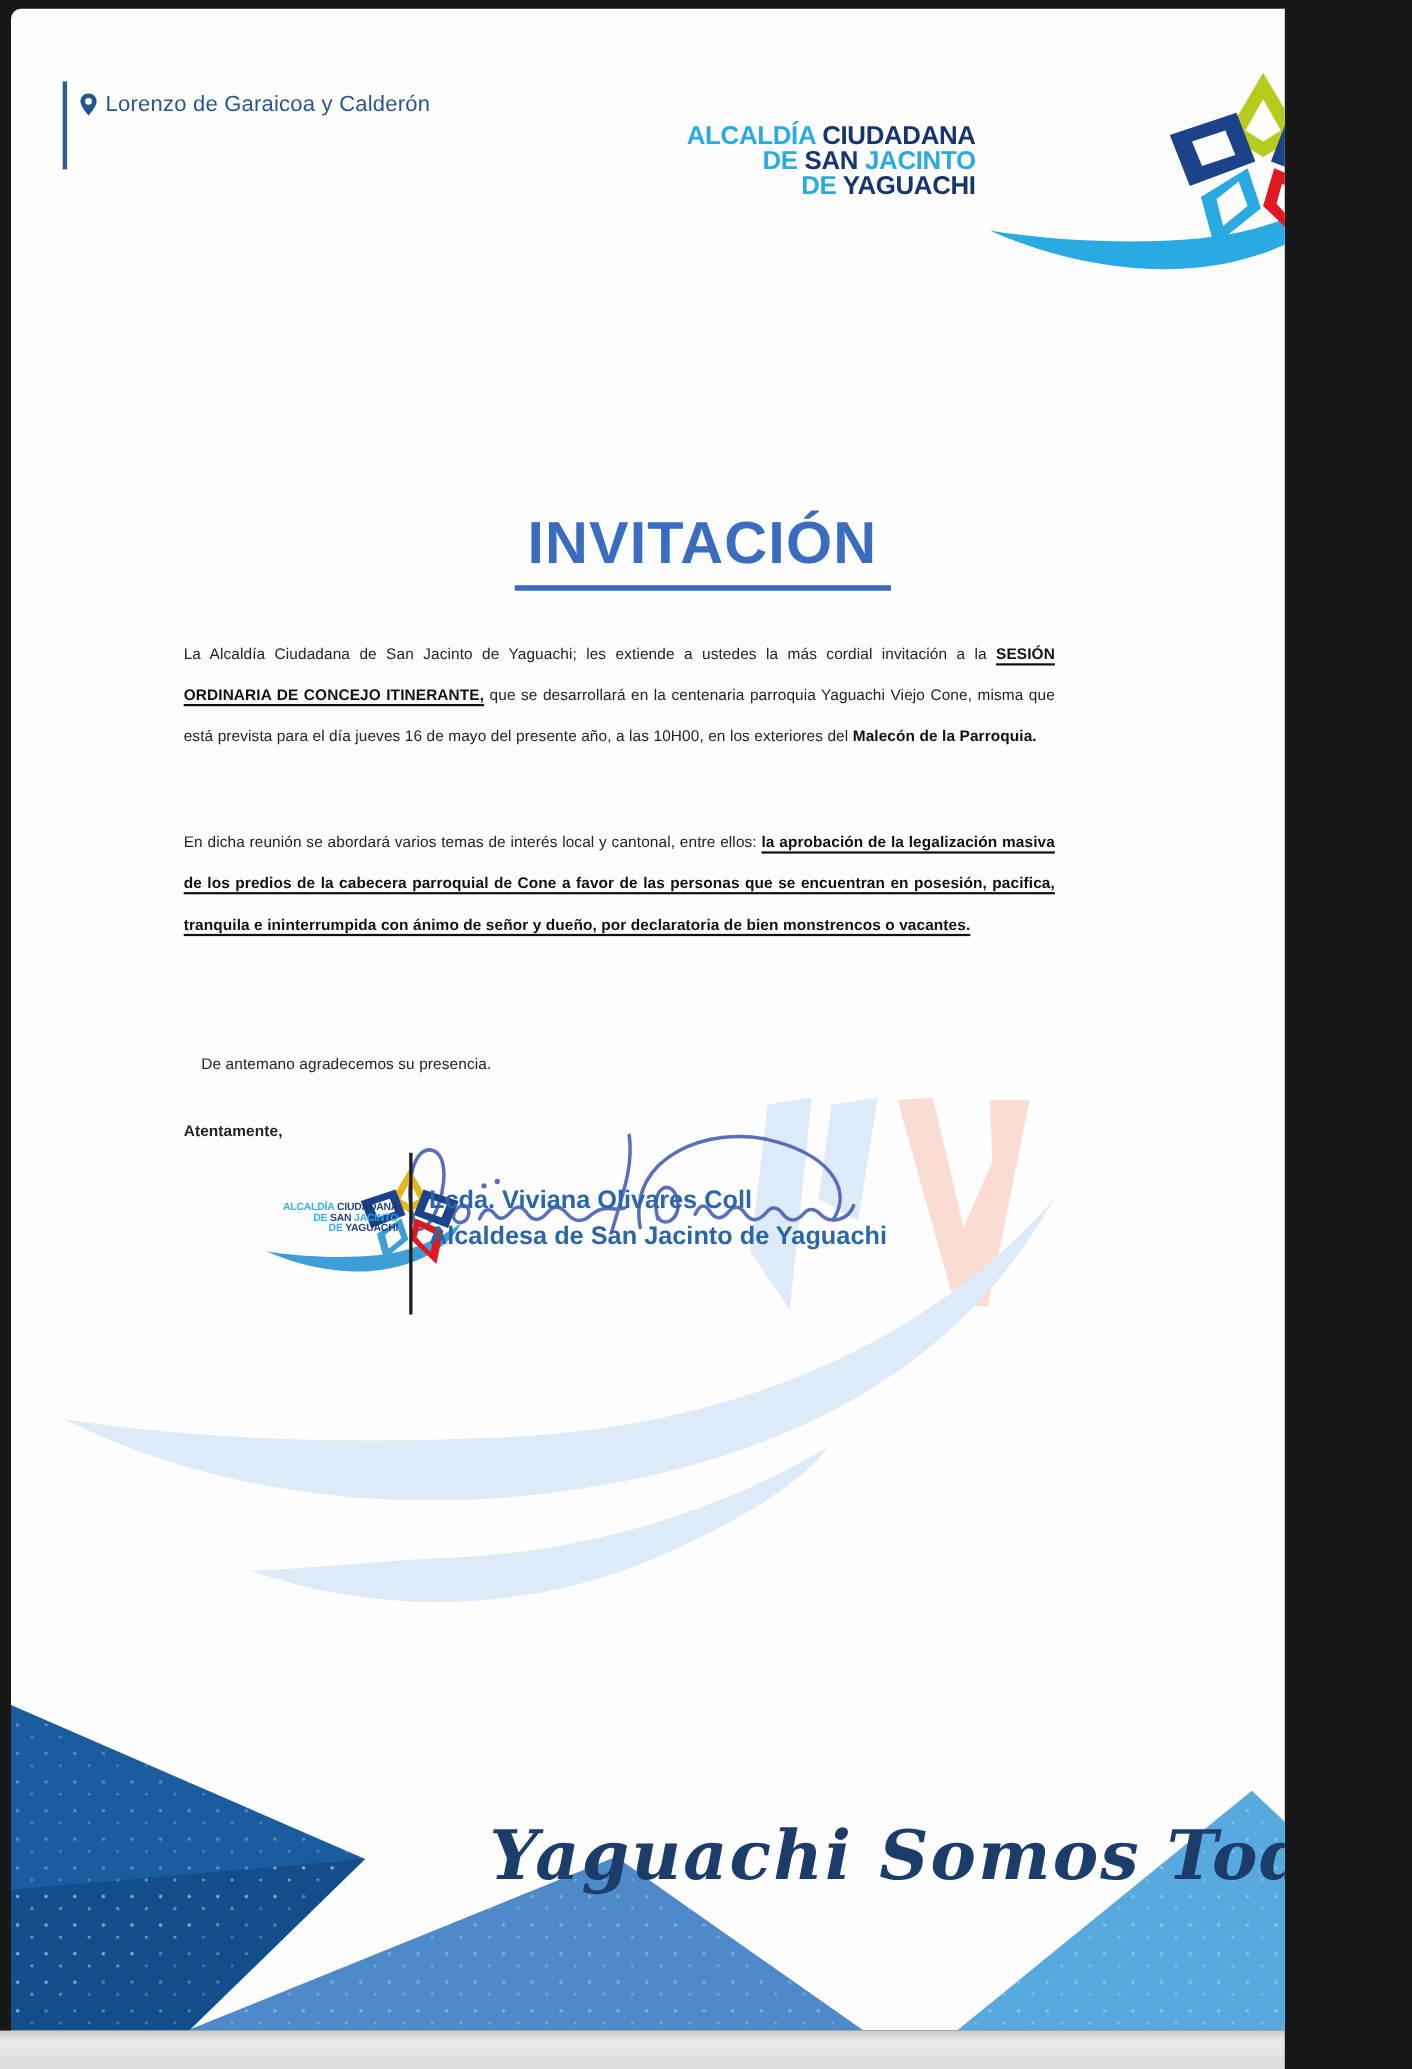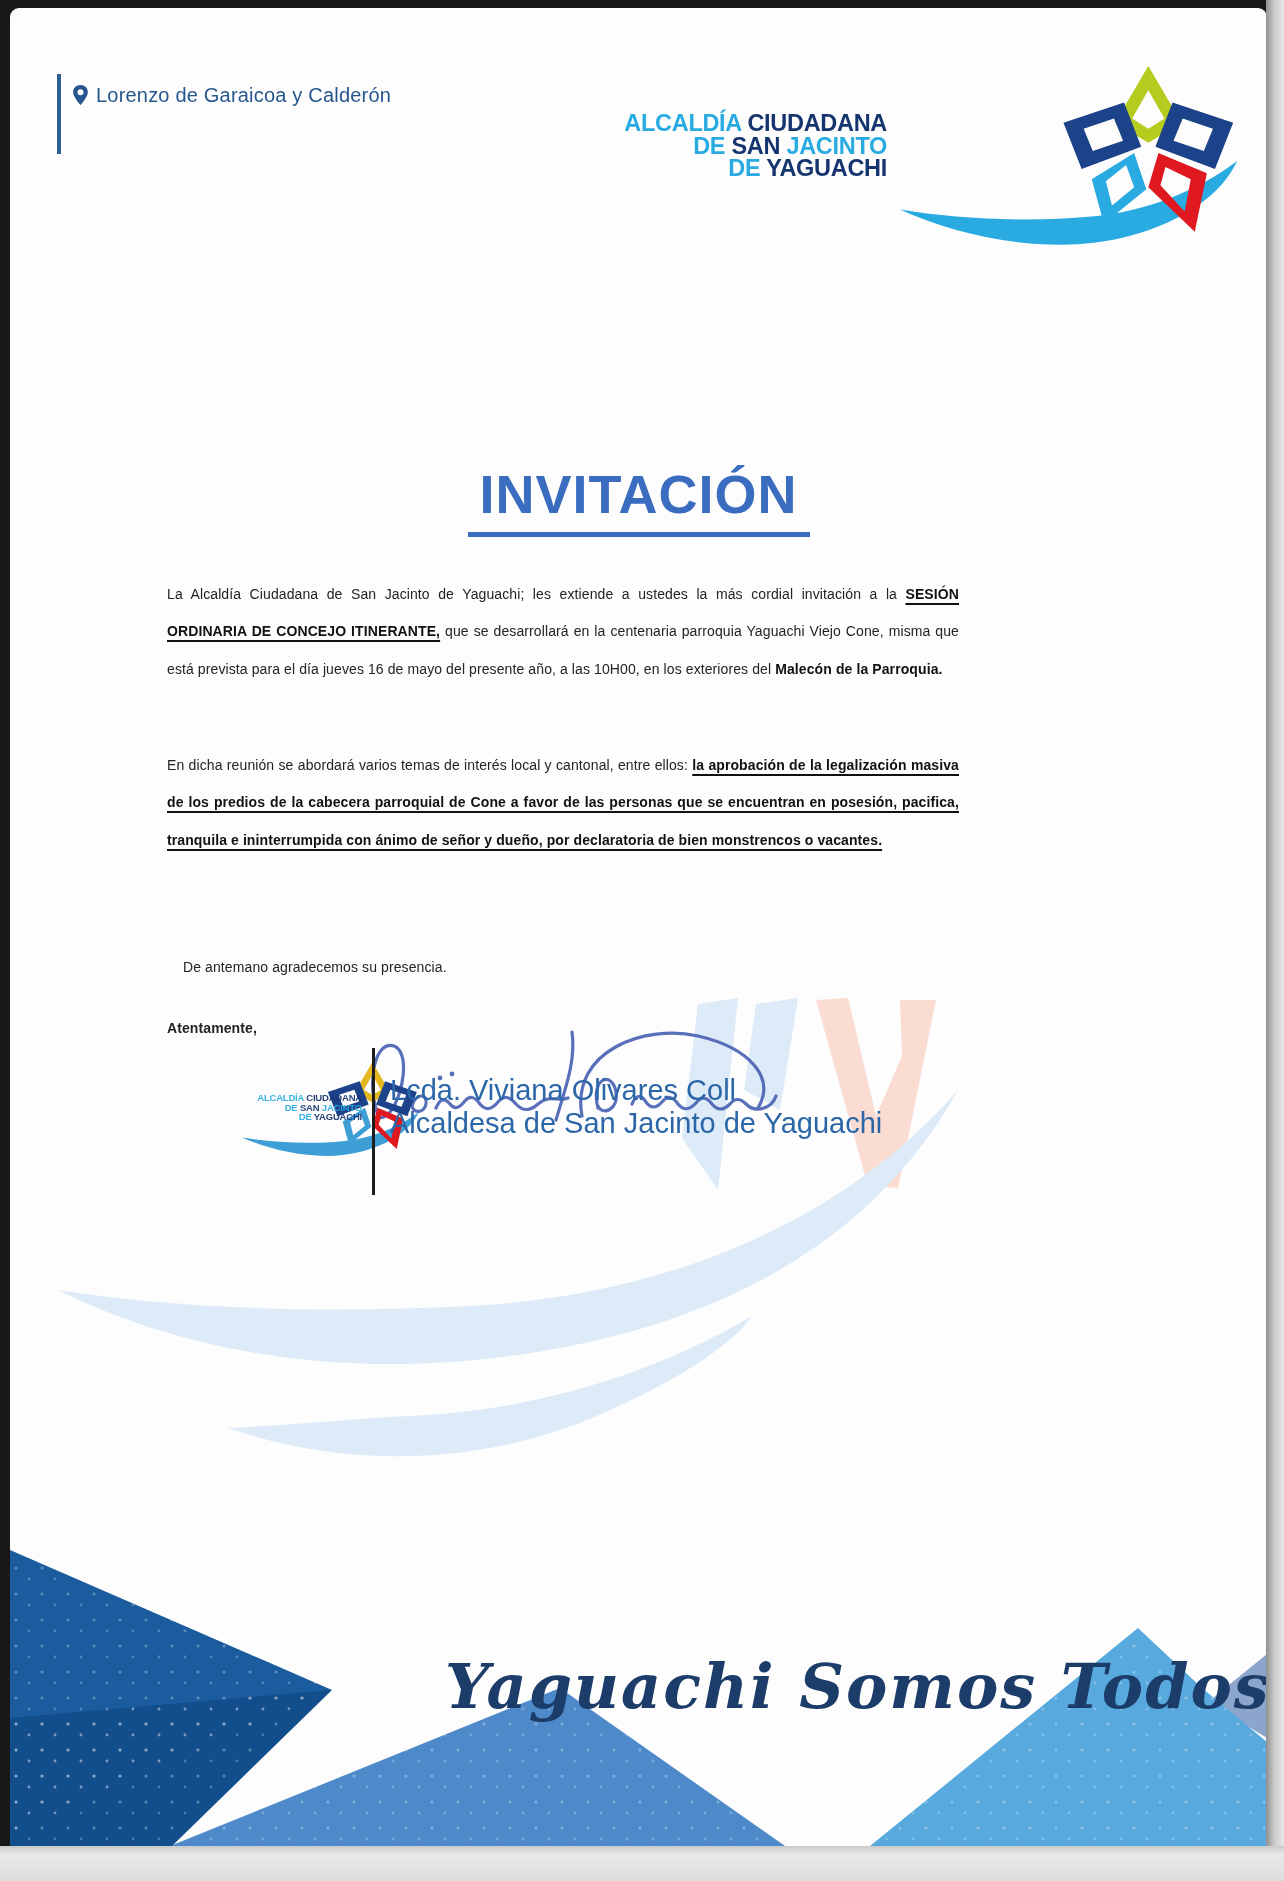--- a/index.html
+++ b/index.html
@@ -1,16 +1,16 @@
 <!DOCTYPE html>
 <html><head>
 <meta charset="utf-8">
 <style>
   html,body{margin:0;padding:0;background:#181818;}
-  .screen{position:relative;width:1284px;height:1881px;overflow:hidden;
+  .screen{position:relative;width:1168px;height:1881px;overflow:hidden;
           font-family:"Liberation Sans",sans-serif;background:#181818;}
   .page{position:absolute;left:10px;top:8px;width:1257px;height:1838px;
         background:#fdfdfd;border-radius:9px 9px 0 0;overflow:hidden;}
   .right-strip{position:absolute;left:1266px;top:0;width:18px;height:1852px;
         background:linear-gradient(90deg,#8f8f8f 0%,#c9c9c9 45%,#e9e9e9 100%);}
   .bottom-band{position:absolute;left:0;top:1846px;width:1284px;height:35px;
         background:linear-gradient(180deg,#c9c9c9 0%,#e9e9e9 25%,#dddddd 100%);}
 
   
   .accent-bar{position:absolute;left:47px;top:66px;width:4px;height:80px;background:#2d5f95;}
@@ -33,22 +33,22 @@
   .para{position:absolute;left:157px;width:792px;font-size:14px;line-height:37.4px;
         color:#232323;text-align:justify;letter-spacing:.1px;}
   .para .b{font-weight:bold;color:#111;}
   .para .u{text-decoration:underline;text-decoration-thickness:2px;text-underline-offset:4px;}
   .p1{top:568px;} .p2{top:739px;}
   .closing{top:941px;text-align:left;margin-left:16px;} .salut{top:1002px;text-align:left;font-weight:bold;}
 
   
   .sig-svg{position:absolute;left:350px;top:1008px;}
   .divider{position:absolute;left:362px;top:1040px;width:3px;height:147px;background:#1d1d1d;}
-  .signer{position:absolute;left:380px;top:1066px;color:#2b67a8;font-weight:normal;
-          font-size:29px;line-height:33px;}
+  .signer{position:absolute;left:380px;top:1066px;color:#2b67a8;font-weight:bold;
+          font-size:23px;line-height:33px;}
   .stamp{position:absolute;left:150px;top:1035px;width:260px;height:150px;}
   .stamp .mini-emblem{position:absolute;left:80px;top:16px;}
   .stamp .mini-text{position:absolute;left:28px;top:50px;width:174px;text-align:right;
         font-weight:bold;font-size:9.5px;line-height:9.5px;letter-spacing:-.2px;opacity:.92;}
 
   
   .watermark{position:absolute;left:40px;top:990px;}
   .decor{position:absolute;left:0;top:1528px;}
   .slogan{position:absolute;left:0;top:1642px;width:1257px;text-align:right;
           font-family:"DejaVu Serif",serif;font-style:italic;font-weight:bold;

